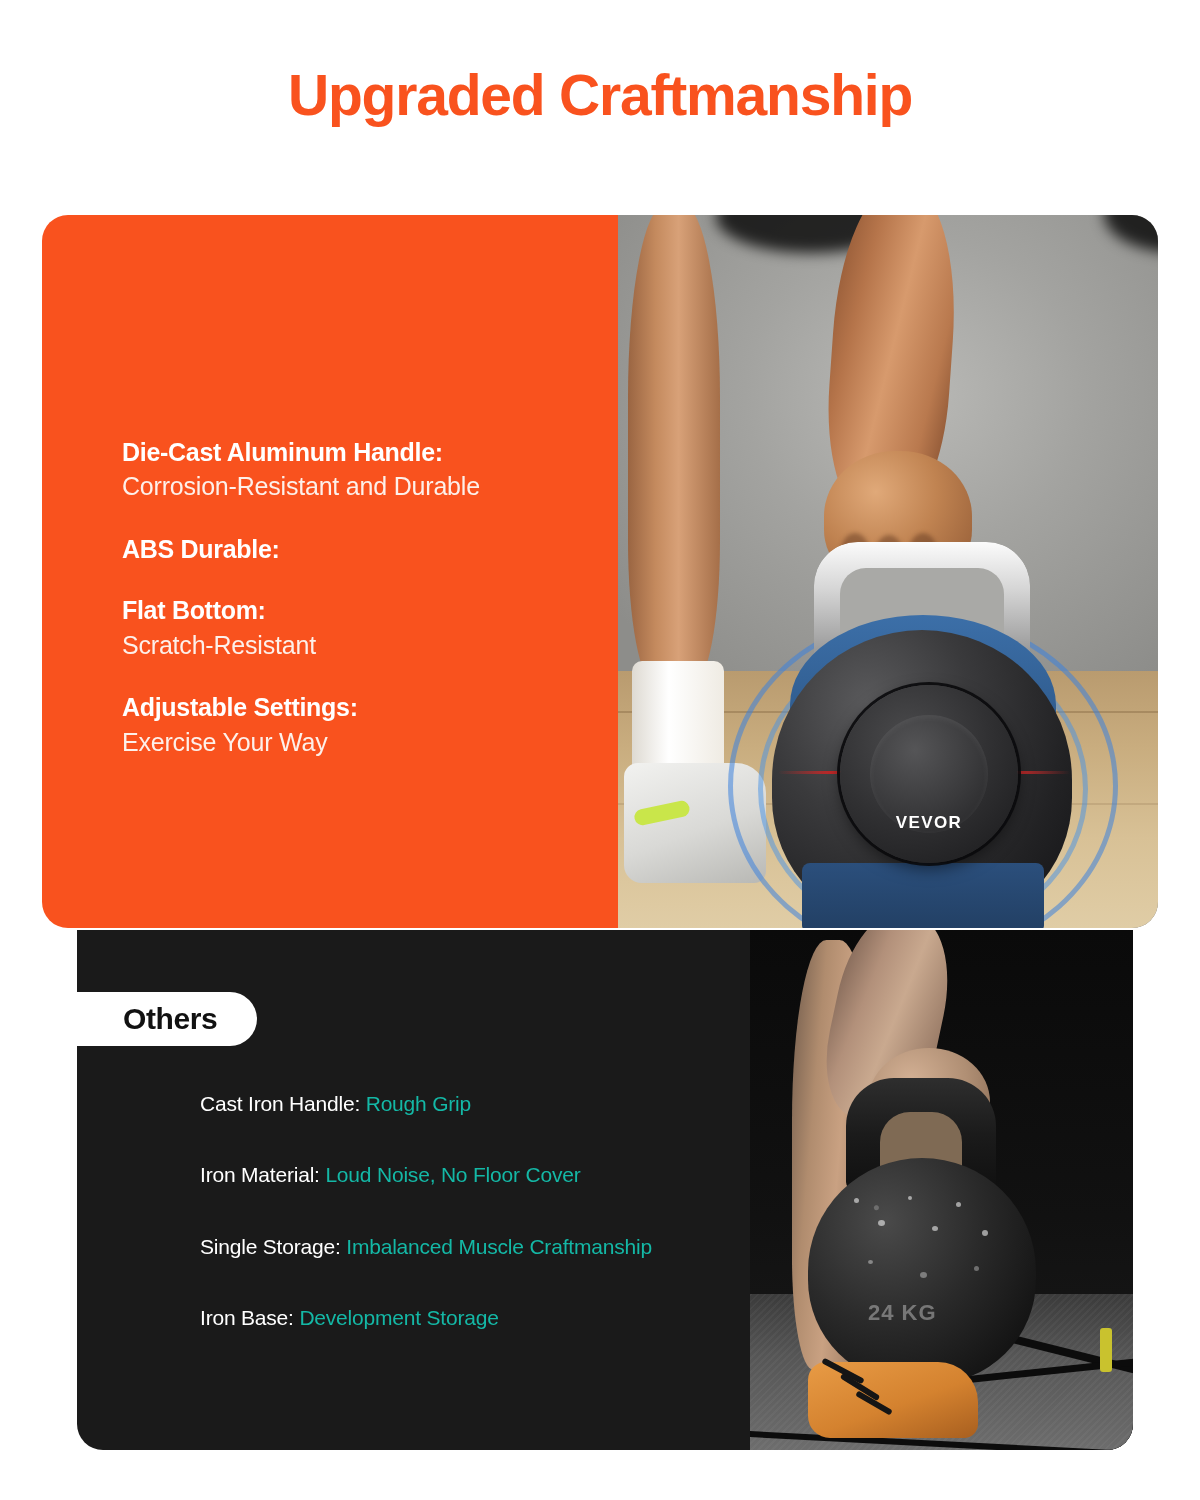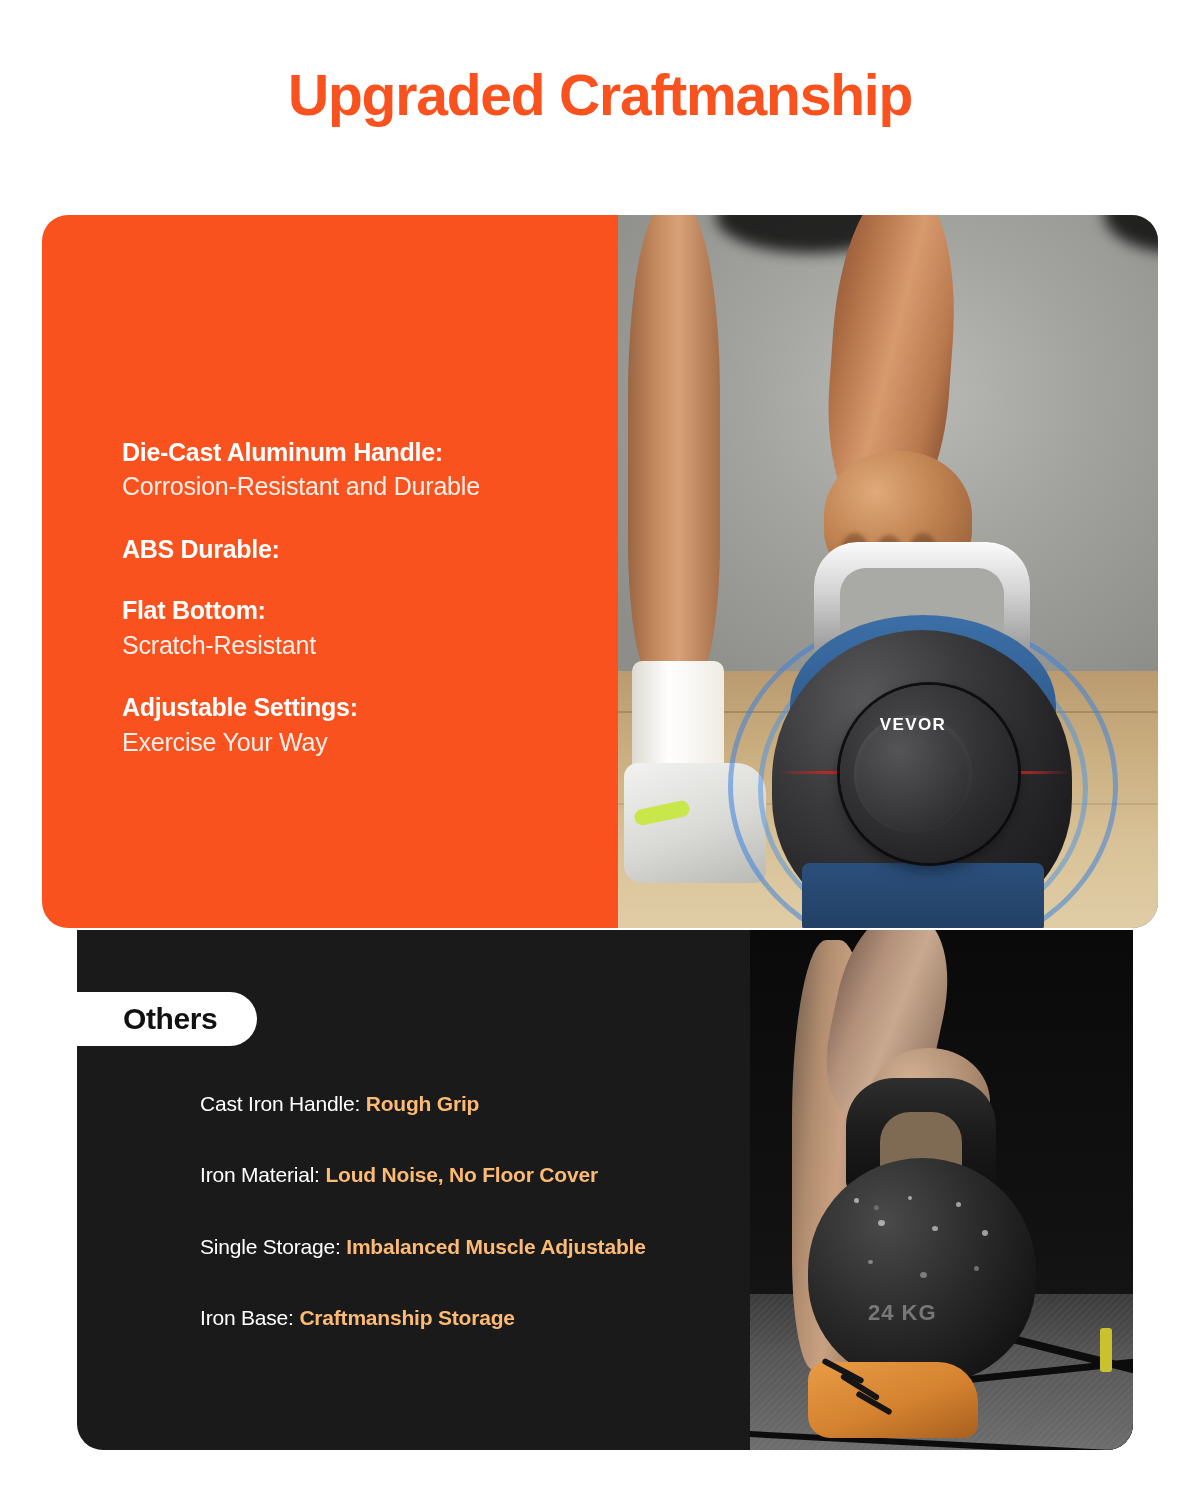--- a/index.html
+++ b/index.html
@@ -129,21 +129,21 @@
   .other-row {
     font-size: 21px;
     color: #f2f2f2;
     letter-spacing: -0.2px;
     margin-bottom: 44px;
     line-height: 1.3;
     white-space: nowrap;
   }
   .other-row:last-child { margin-bottom: 0; }
   .other-label { font-weight: normal; color: #ffffff; }
-  .other-value { font-weight: 700; color: #fdba74; }
+  .other-value { font-weight: 400; color: #14b8a6; }
 
   .others-photo {
     position: absolute;
     left: 673px;
     top: 0;
     width: 383px;
     height: 520px;
     overflow: hidden;
     background: #0b0b0b;
   }
@@ -243,26 +243,26 @@
   .p1-disc-outer {
     position: absolute;
     left: 222px; top: 470px;
     width: 178px; height: 178px;
     border-radius: 50%;
     background: radial-gradient(circle at 38% 30%, #4a4a4c 0%, #303032 50%, #19191b 100%);
     box-shadow: 0 0 0 3px rgba(10,10,12,0.9), 0 6px 16px rgba(0,0,0,0.5);
   }
   .p1-disc-inner {
     position: absolute;
-    left: 236px; top: 500px;
+    left: 252px; top: 500px;
     width: 118px; height: 118px;
     border-radius: 50%;
     background: radial-gradient(circle at 38% 30%, #555557 0%, #3a3a3c 55%, #232325 100%);
     box-shadow: inset 0 2px 6px rgba(255,255,255,0.08);
-    display: flex; align-items: flex-start; justify-content: center;
+    display: flex; align-items: flex-end; justify-content: center;
   }
   .p1-vevor {
     font-size: 17px; font-weight: bold; color: #ffffff;
     letter-spacing: 1.4px;
   }
   .p1-redline {
     position: absolute;
     left: 160px; top: 556px;
     width: 292px; height: 3px;
     background: linear-gradient(90deg, rgba(180,30,30,0) 0%, #c02828 18%, #e03838 50%, #c02828 82%, rgba(180,30,30,0) 100%);
@@ -442,26 +442,26 @@
       <span class="other-value">Rough Grip</span>
     </div>
 
     <div class="other-row">
       <span class="other-label">Iron Material:</span>
       <span class="other-value">Loud Noise, No Floor Cover</span>
     </div>
 
     <div class="other-row">
       <span class="other-label">Single Storage:</span>
-      <span class="other-value">Imbalanced Muscle Adjustable</span>
+      <span class="other-value">Imbalanced Muscle Craftmanship</span>
     </div>
 
     <div class="other-row">
       <span class="other-label">Iron Base:</span>
-      <span class="other-value">Craftmanship Storage</span>
+      <span class="other-value">Development Storage</span>
     </div>
 
   </div>
 
   <div class="others-photo">
     <div class="p2-bg"></div>
     <div class="p2-floor"></div>
 
     <div class="p2-bar" style="left:130px; top:372px; width:330px; height:8px; transform:rotate(14deg);"></div>
     <div class="p2-bar" style="left:200px; top:448px; width:260px; height:7px; transform:rotate(-6deg);"></div>

